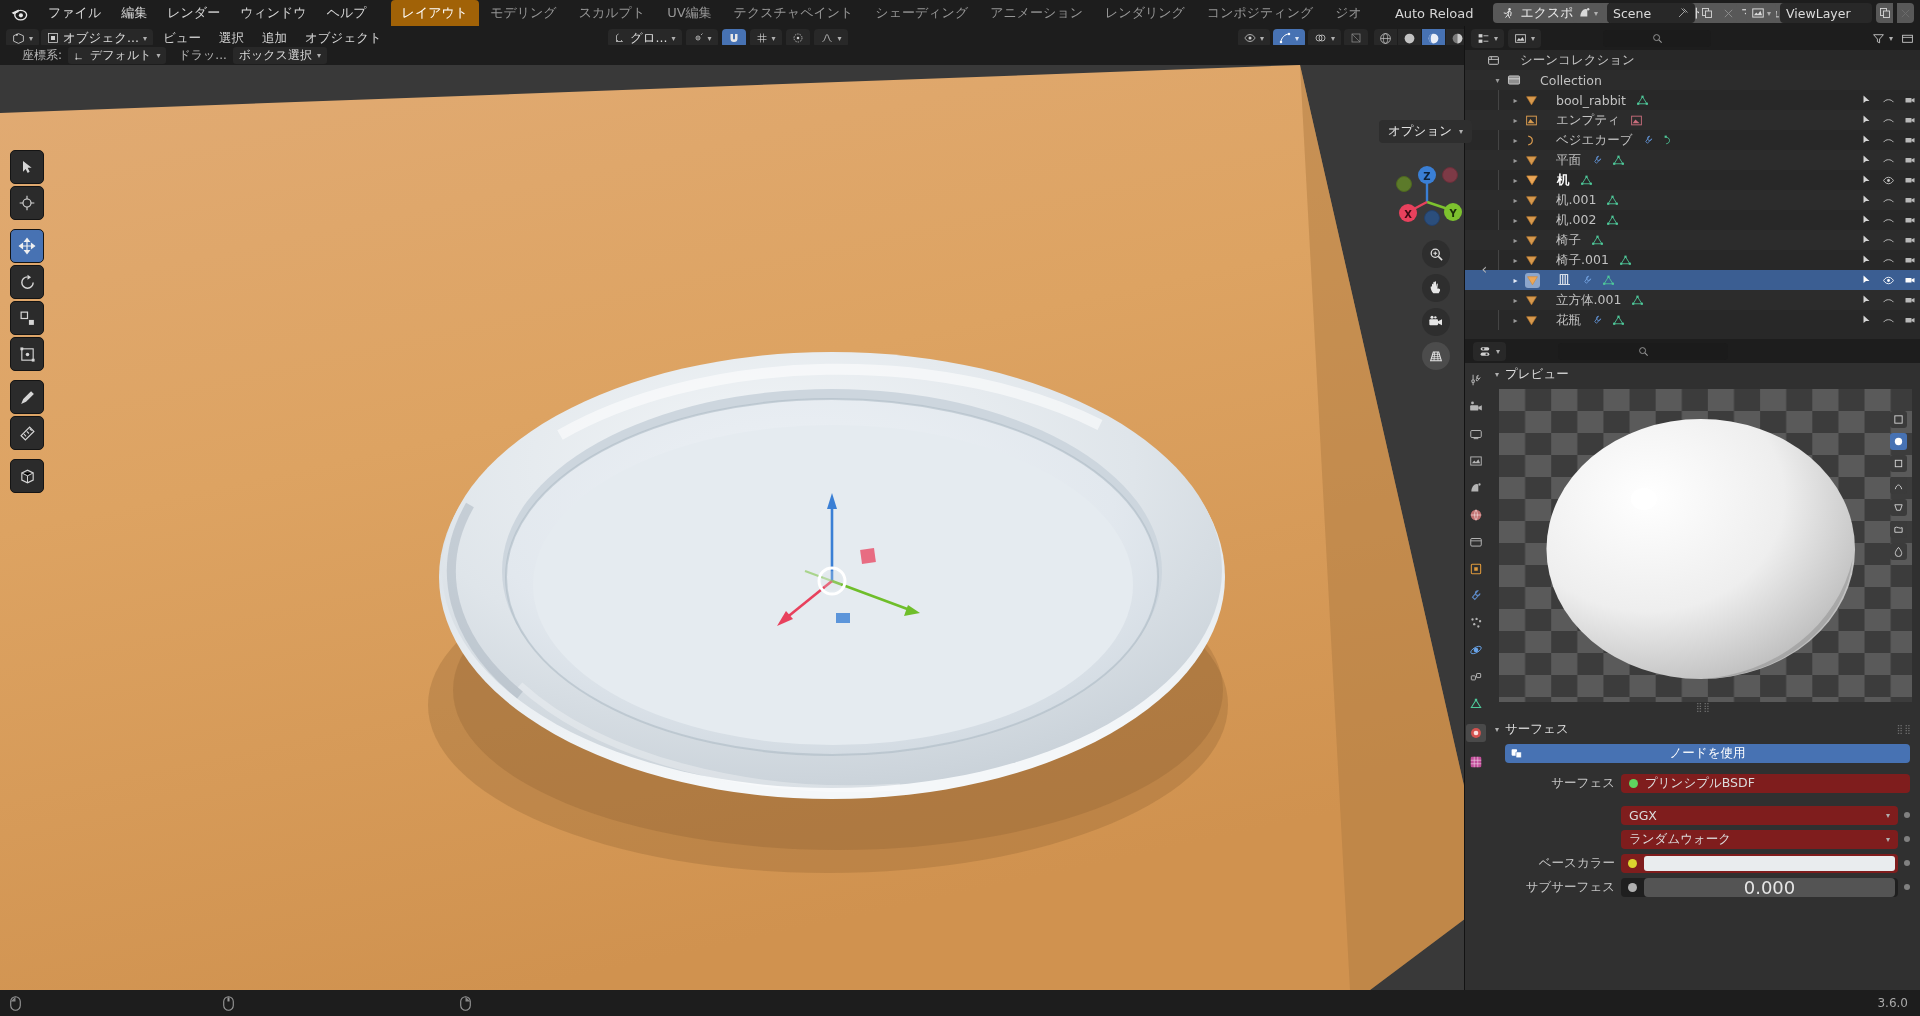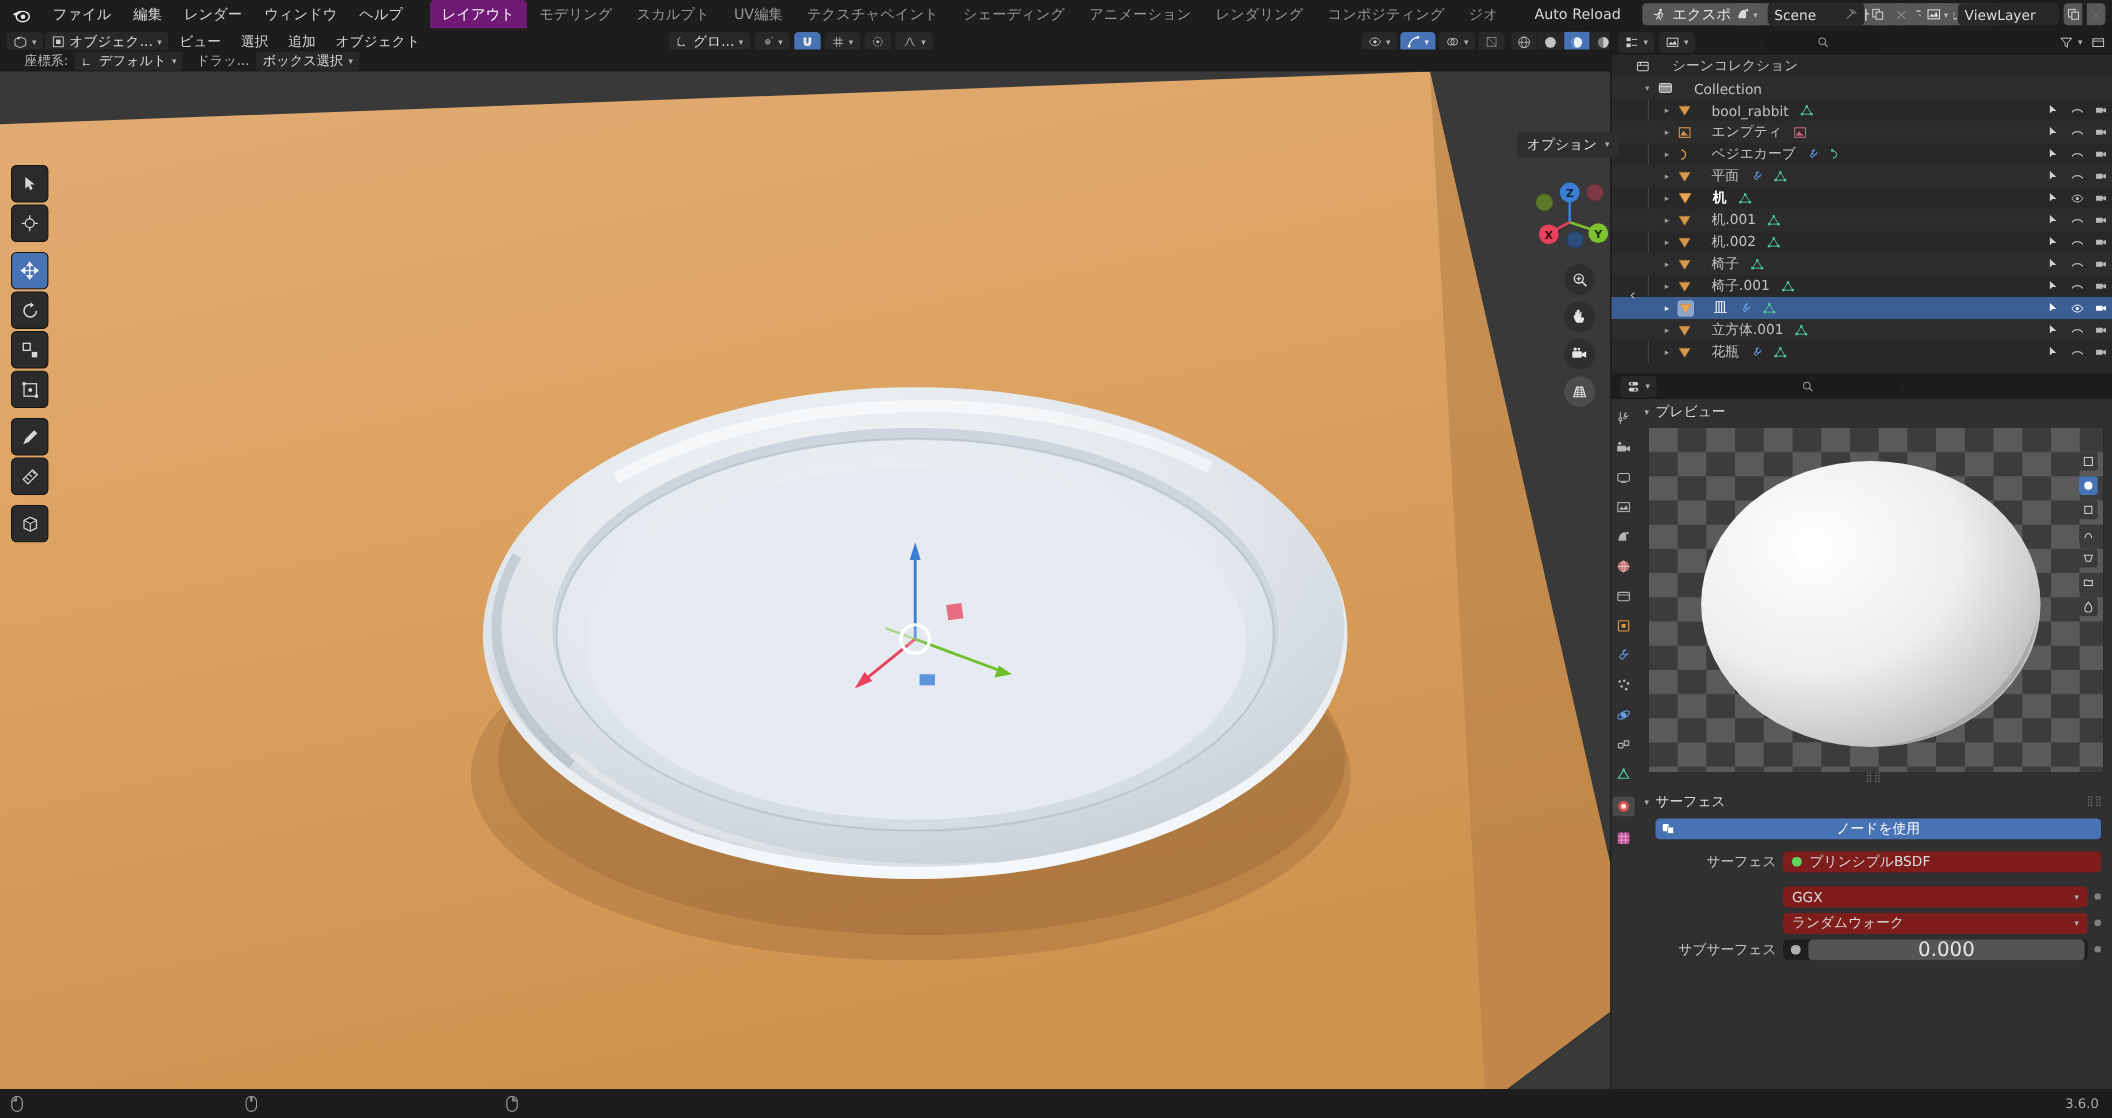--- a/index.html
+++ b/index.html
@@ -15,21 +15,21 @@
   
   .topbar {
     position: absolute; left: 0; top: 0; width: 1920px; height: 26px;
     background: #1d1d1d; display: flex; align-items: center;
     padding-left: 8px; font-size: 13px;
   }
   .blender-logo { width: 22px; height: 22px; display:flex; align-items:center; justify-content:center; margin-right: 8px; }
   .menu-item { padding: 2px 10px; color: #d6d6d6; font-size: 13px; white-space: nowrap; border-radius: 3px; }
   .wstabs { display:flex; align-items:center; margin-left: 14px; }
   .wstab { padding: 4px 11px; color: #969696; font-size: 13px; white-space: nowrap; border-radius: 4px 4px 0 0;}
-  .wstab.active { background: #701a75; color: #fff; }
+  .wstab.active { background: #a16207; color: #fff; }
   .autoreload { margin-left: 22px; color:#d6d6d6; font-size:13px; white-space:nowrap;}
   .topbtns { display:flex; align-items:center; margin-left: 20px; gap:1px; }
   .tbtn {
     background:#585858; color:#e9e9e9; font-size:13px; height:20px;
     display:flex; align-items:center; gap:5px; padding:0 9px; white-space:nowrap;
   }
   .tbtn:first-child { border-radius:4px 0 0 4px; }
   .tbtn:last-child { border-radius:0 4px 4px 0; }
   .scene-block { position:absolute; right: 6px; top:3px; display:flex; align-items:center; gap:4px;}
   .iconbtn { background:#585858; border-radius:4px; height:20px; display:flex; align-items:center; justify-content:center; padding:0 5px; gap:2px;}
@@ -1408,20 +1408,28 @@
 
       <div class="prow">
         <span class="lbl"></span>
         <span class="val dd">
           <span>ランダムウォーク</span>
           <span class="chev">▾</span>
         </span>
         <span class="socket"></span>
       </div>
 
+      <div class="prow">
+        <span class="lbl">ベースカラー</span>
+        <span class="val" style="padding:0 3px">
+          <span class="dot" style="background:#dcd32e; margin-left:4px"></span>
+          <span class="swatch" id="bcsw" style="background: rgb(233, 236, 238);"></span>
+        </span>
+        <span class="socket"></span>
+      </div>
 
       <div class="prow">
         <span class="lbl">サブサーフェス</span>
         <span class="val" style="padding:0 3px; background:#1f1f1f">
           <span class="dot" style="background:#b0b0b0; margin-left:4px"></span>
           <span class="slider">0.000</span>
         </span>
         <span class="socket"></span>
       </div>
     </div>

